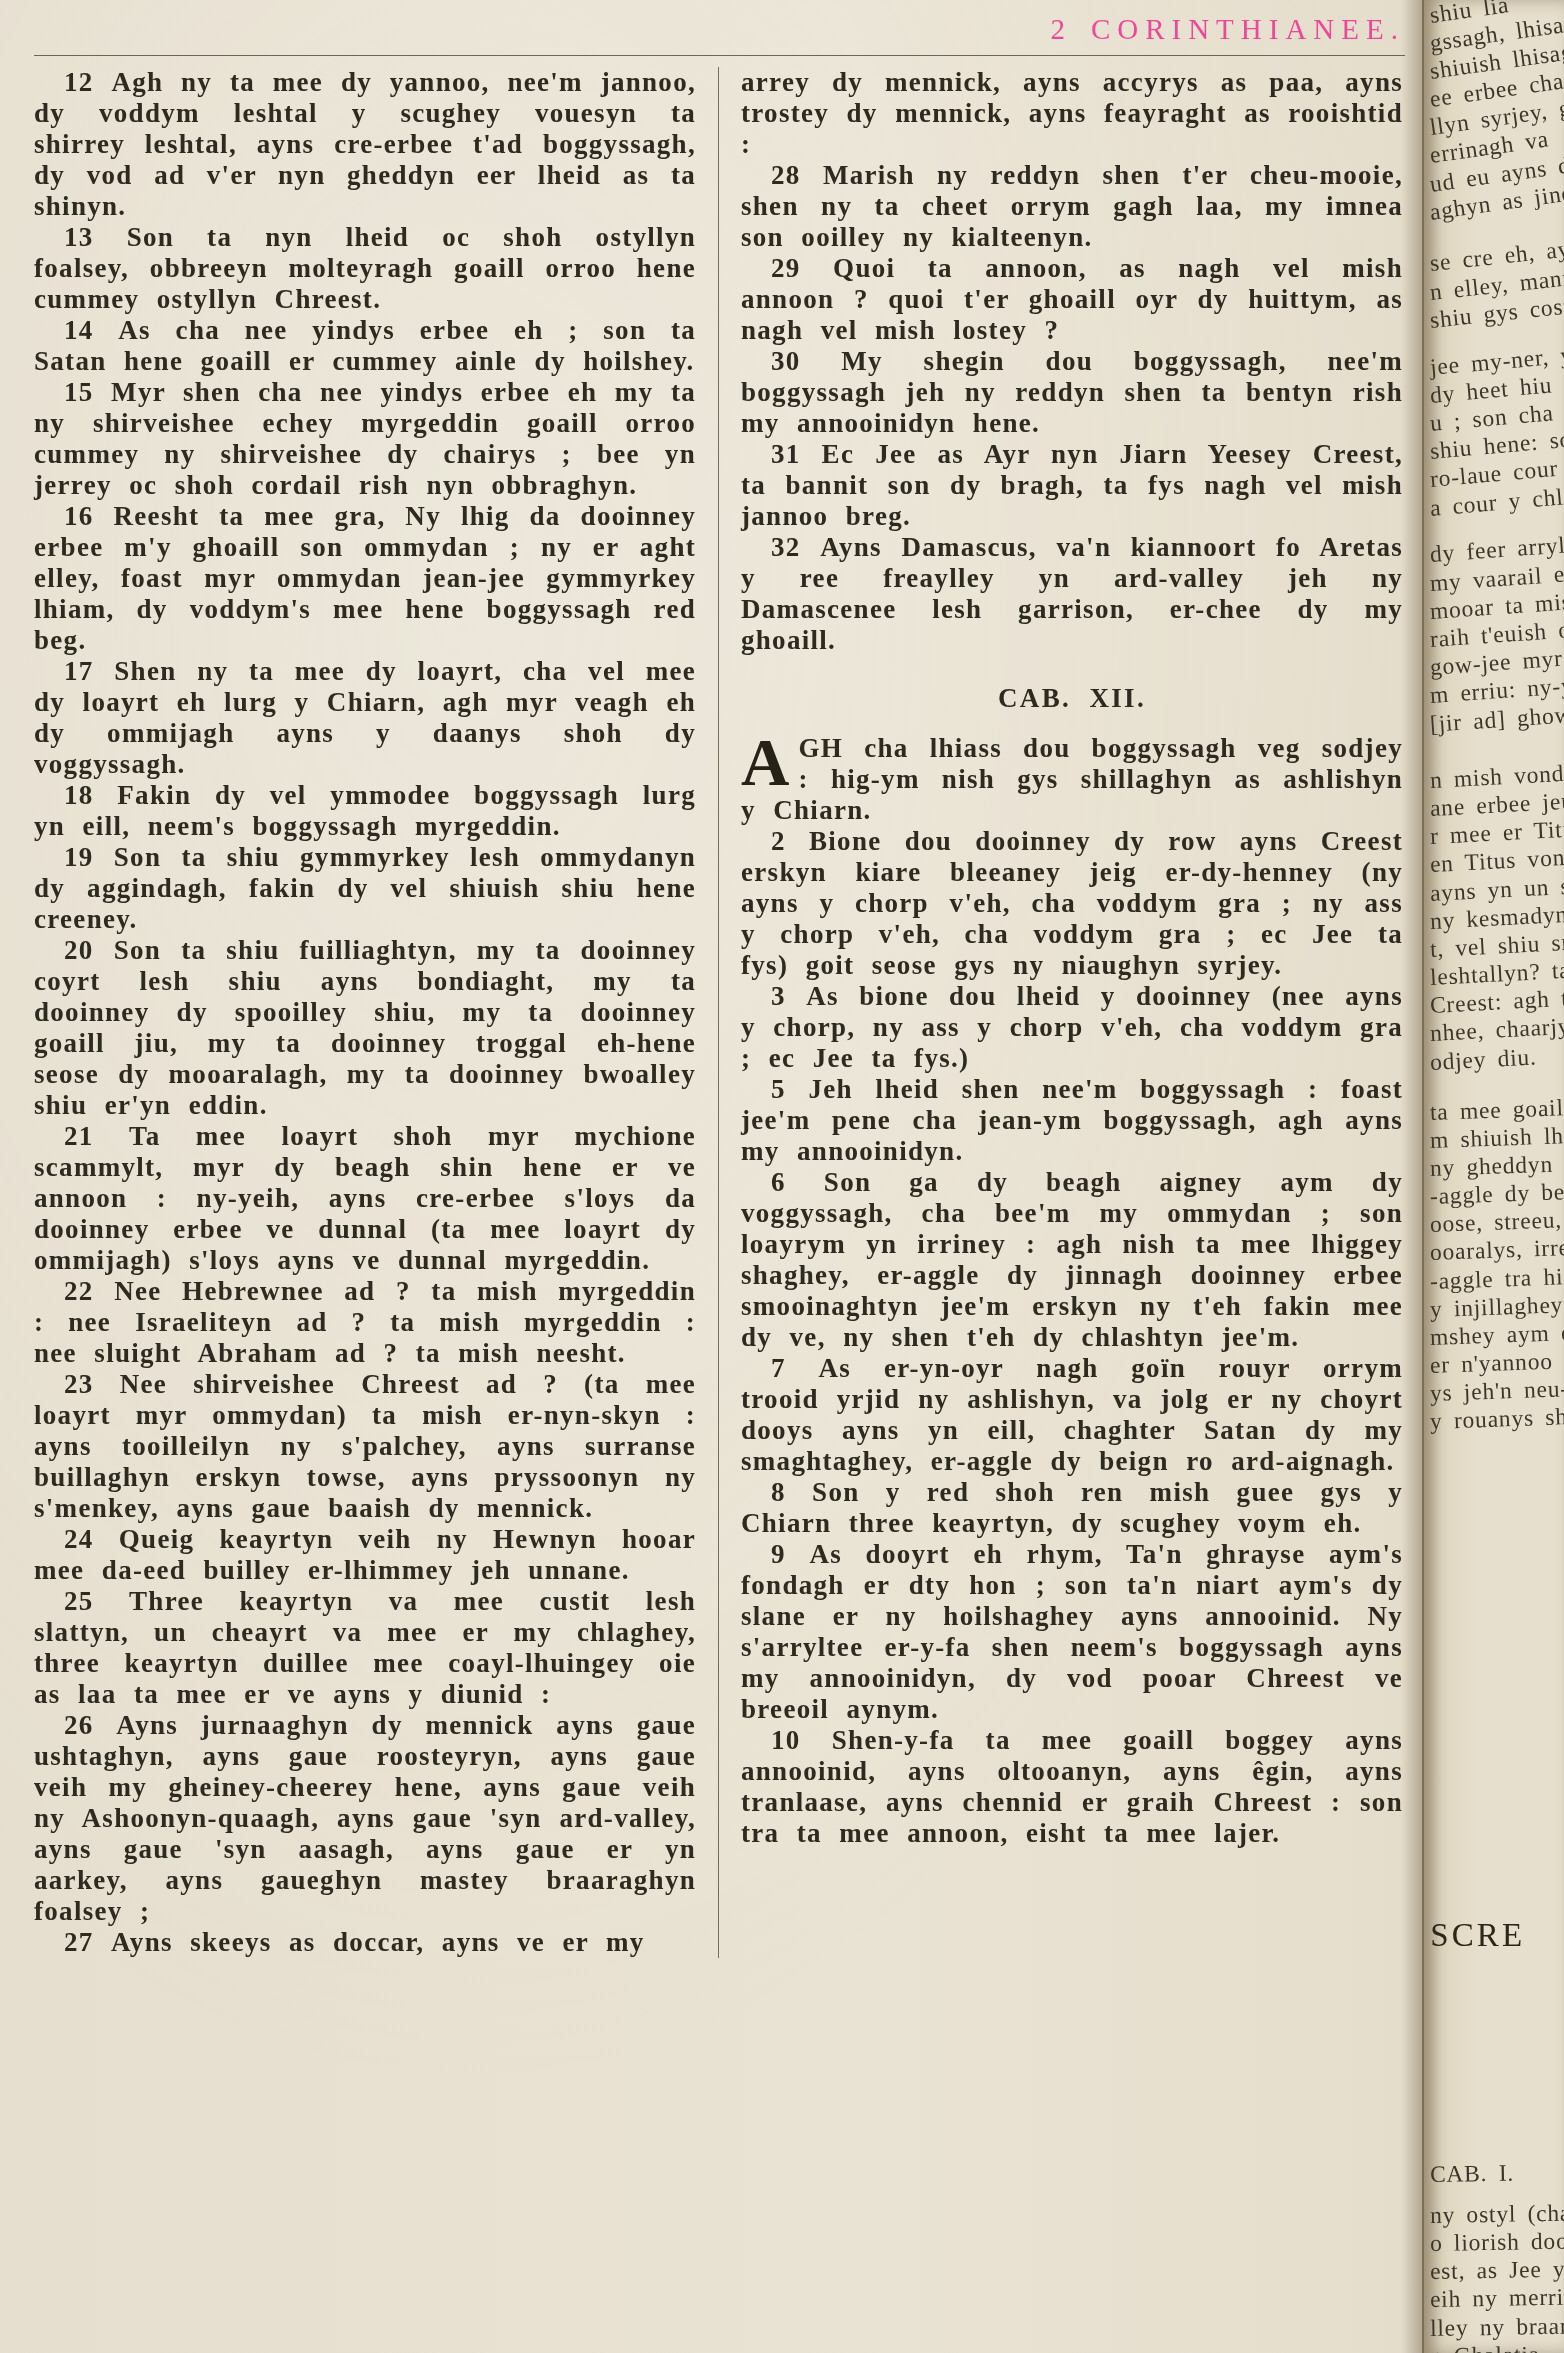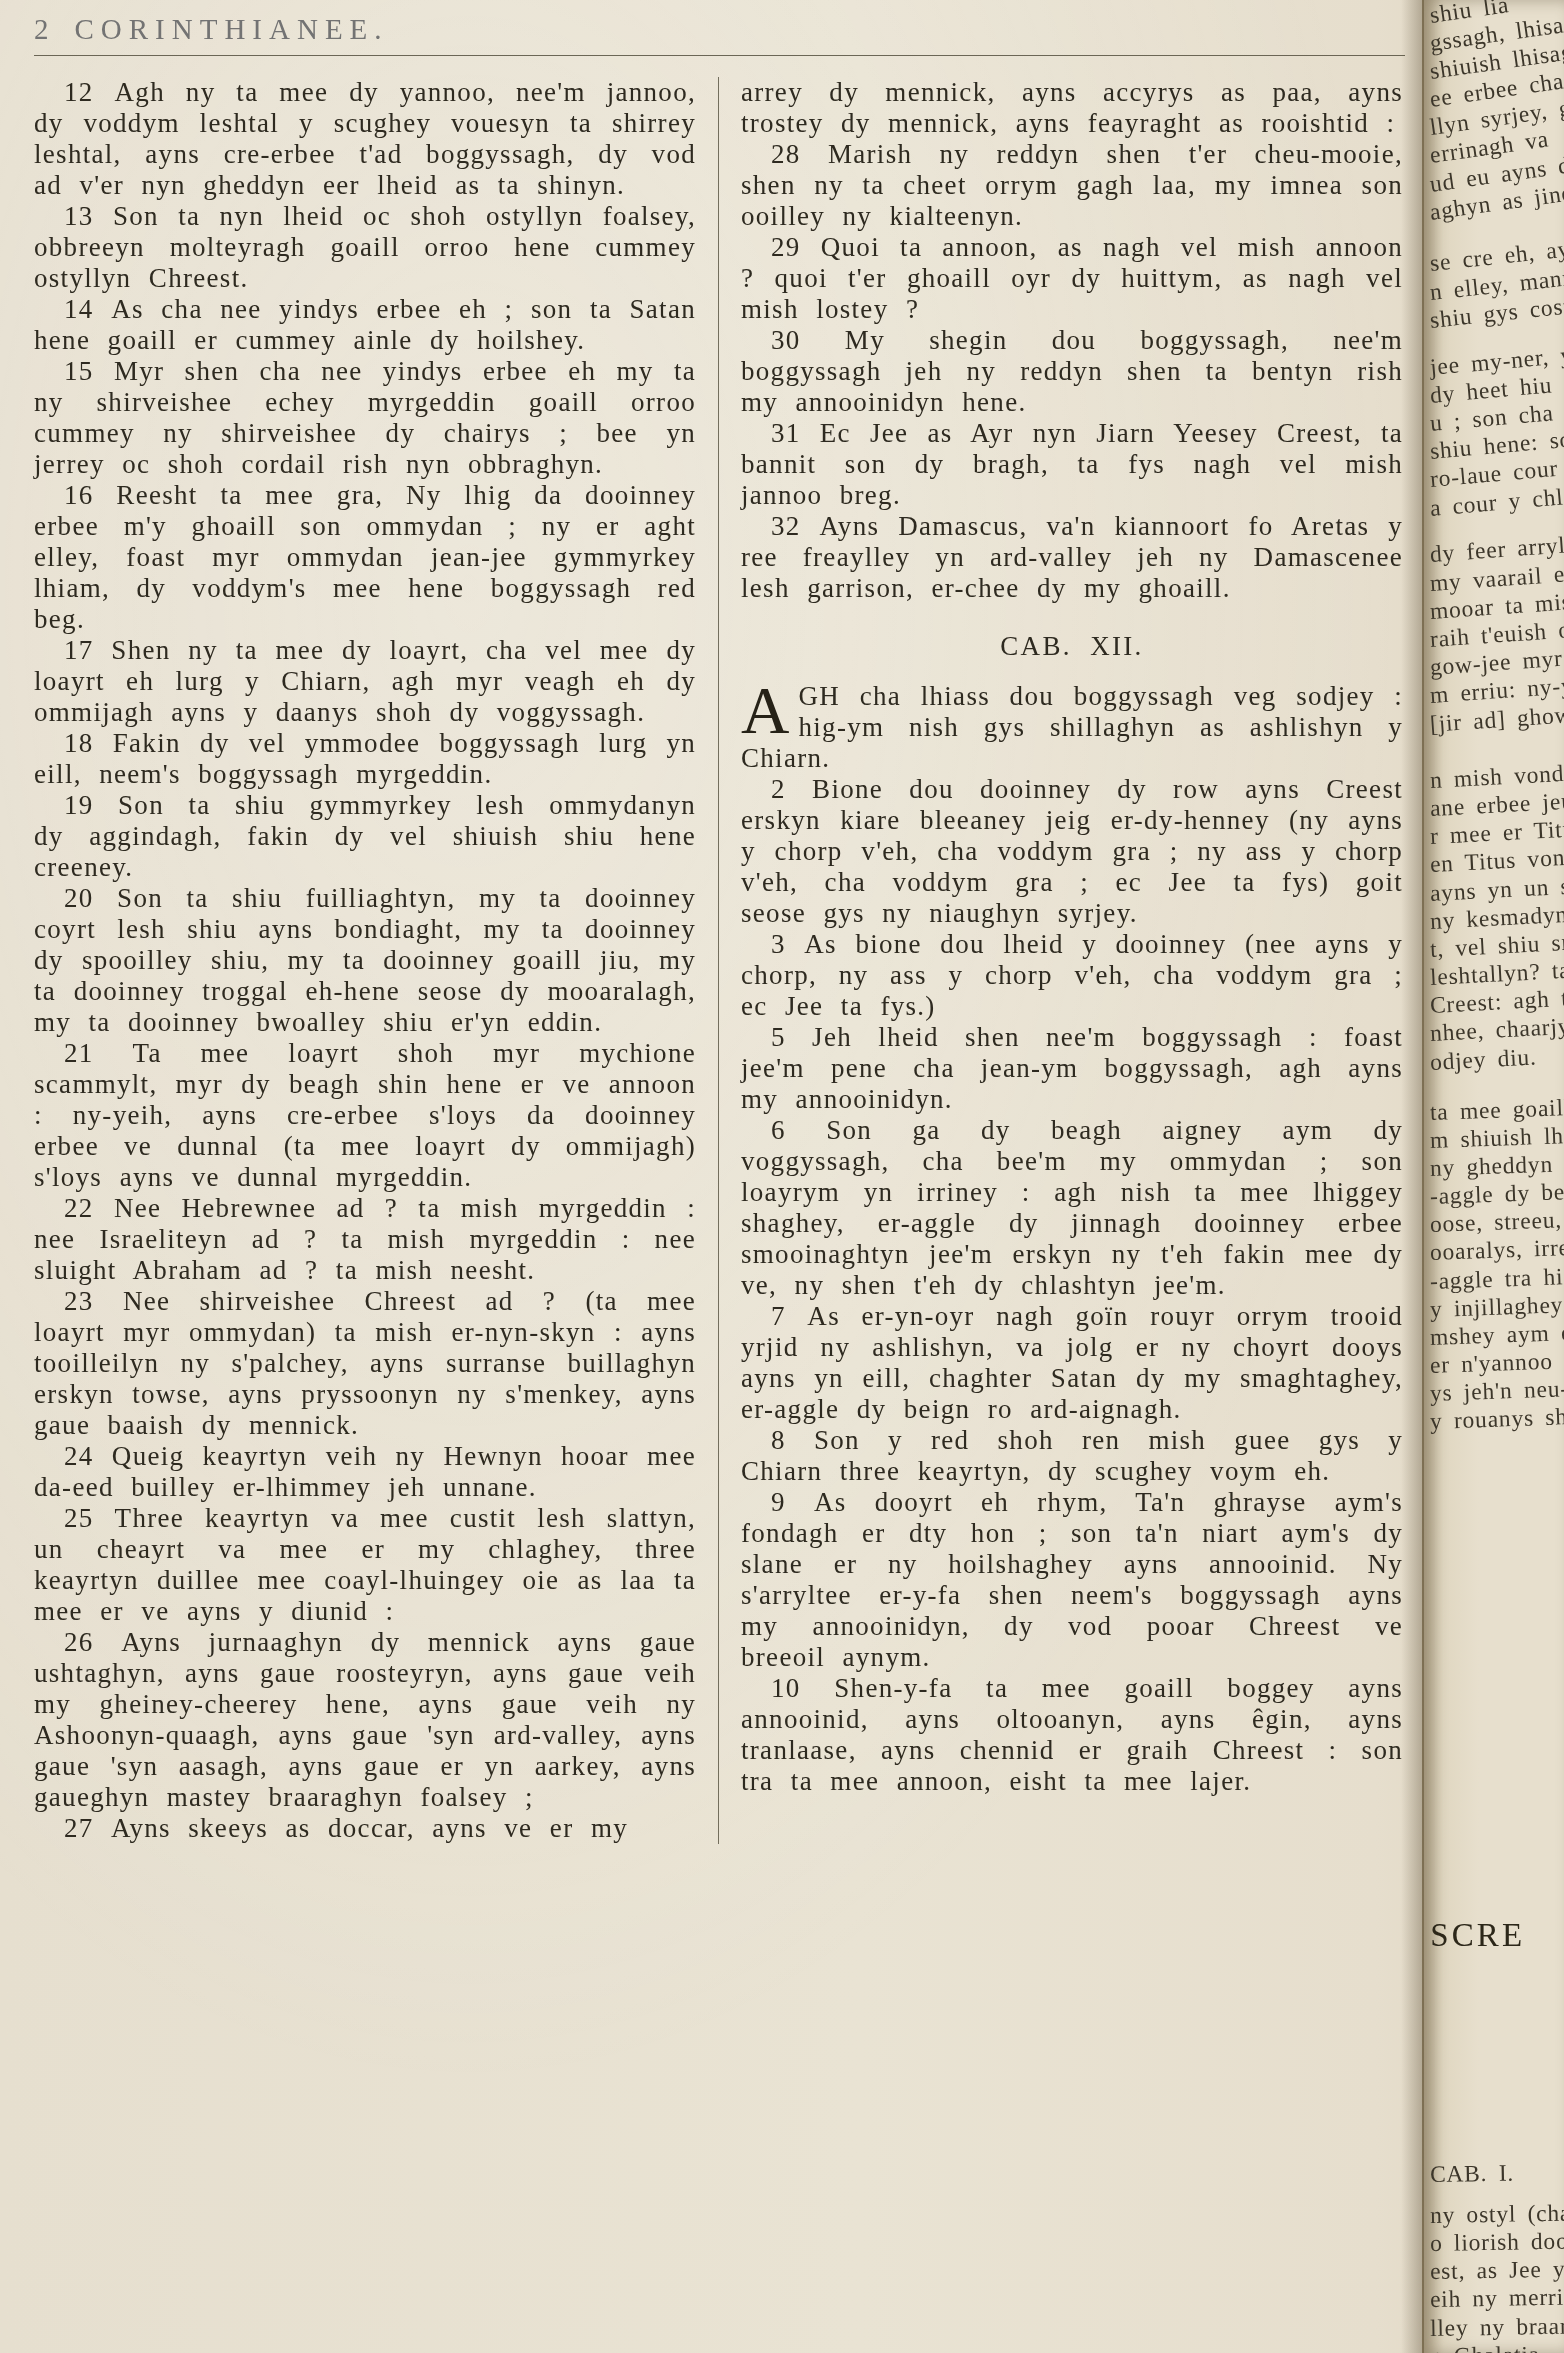--- a/index.html
+++ b/index.html
@@ -20,27 +20,27 @@
   
   body::after{
     content:"";position:absolute;right:141px;top:0;width:23.5px;height:100%;
     background:linear-gradient(to right, rgba(0,0,0,0), rgba(74,60,35,0.35));
     pointer-events:none;
   }
   .main{
     position:absolute;left:34px;top:12.5px;width:1371px;
   }
   .running-head{
-    text-align:left;font-size:29px;letter-spacing:7px;word-spacing:4.7px;
-    color:#737373;
+    text-align:right;font-size:29px;letter-spacing:7px;word-spacing:4.7px;
+    color:#ec4899;
   }
   .head-rule{
     border-top:1.6px solid var(--rule);margin-top:9.4px;opacity:.85;
   }
-  .columns{display:flex;margin-top:21px;}
+  .columns{display:flex;margin-top:11px;font-weight:bold;}
   .col{
     width:662px;text-align:justify;
     font-size:27px;line-height:31px;
     letter-spacing:1.3px;word-spacing:9.4px;
   }
   .col-divider{
     width:0;border-left:1.6px solid var(--rule);margin:0 22px;opacity:.8;
     align-self:stretch;
   }
   .verse{margin:0;text-indent:30px;}

